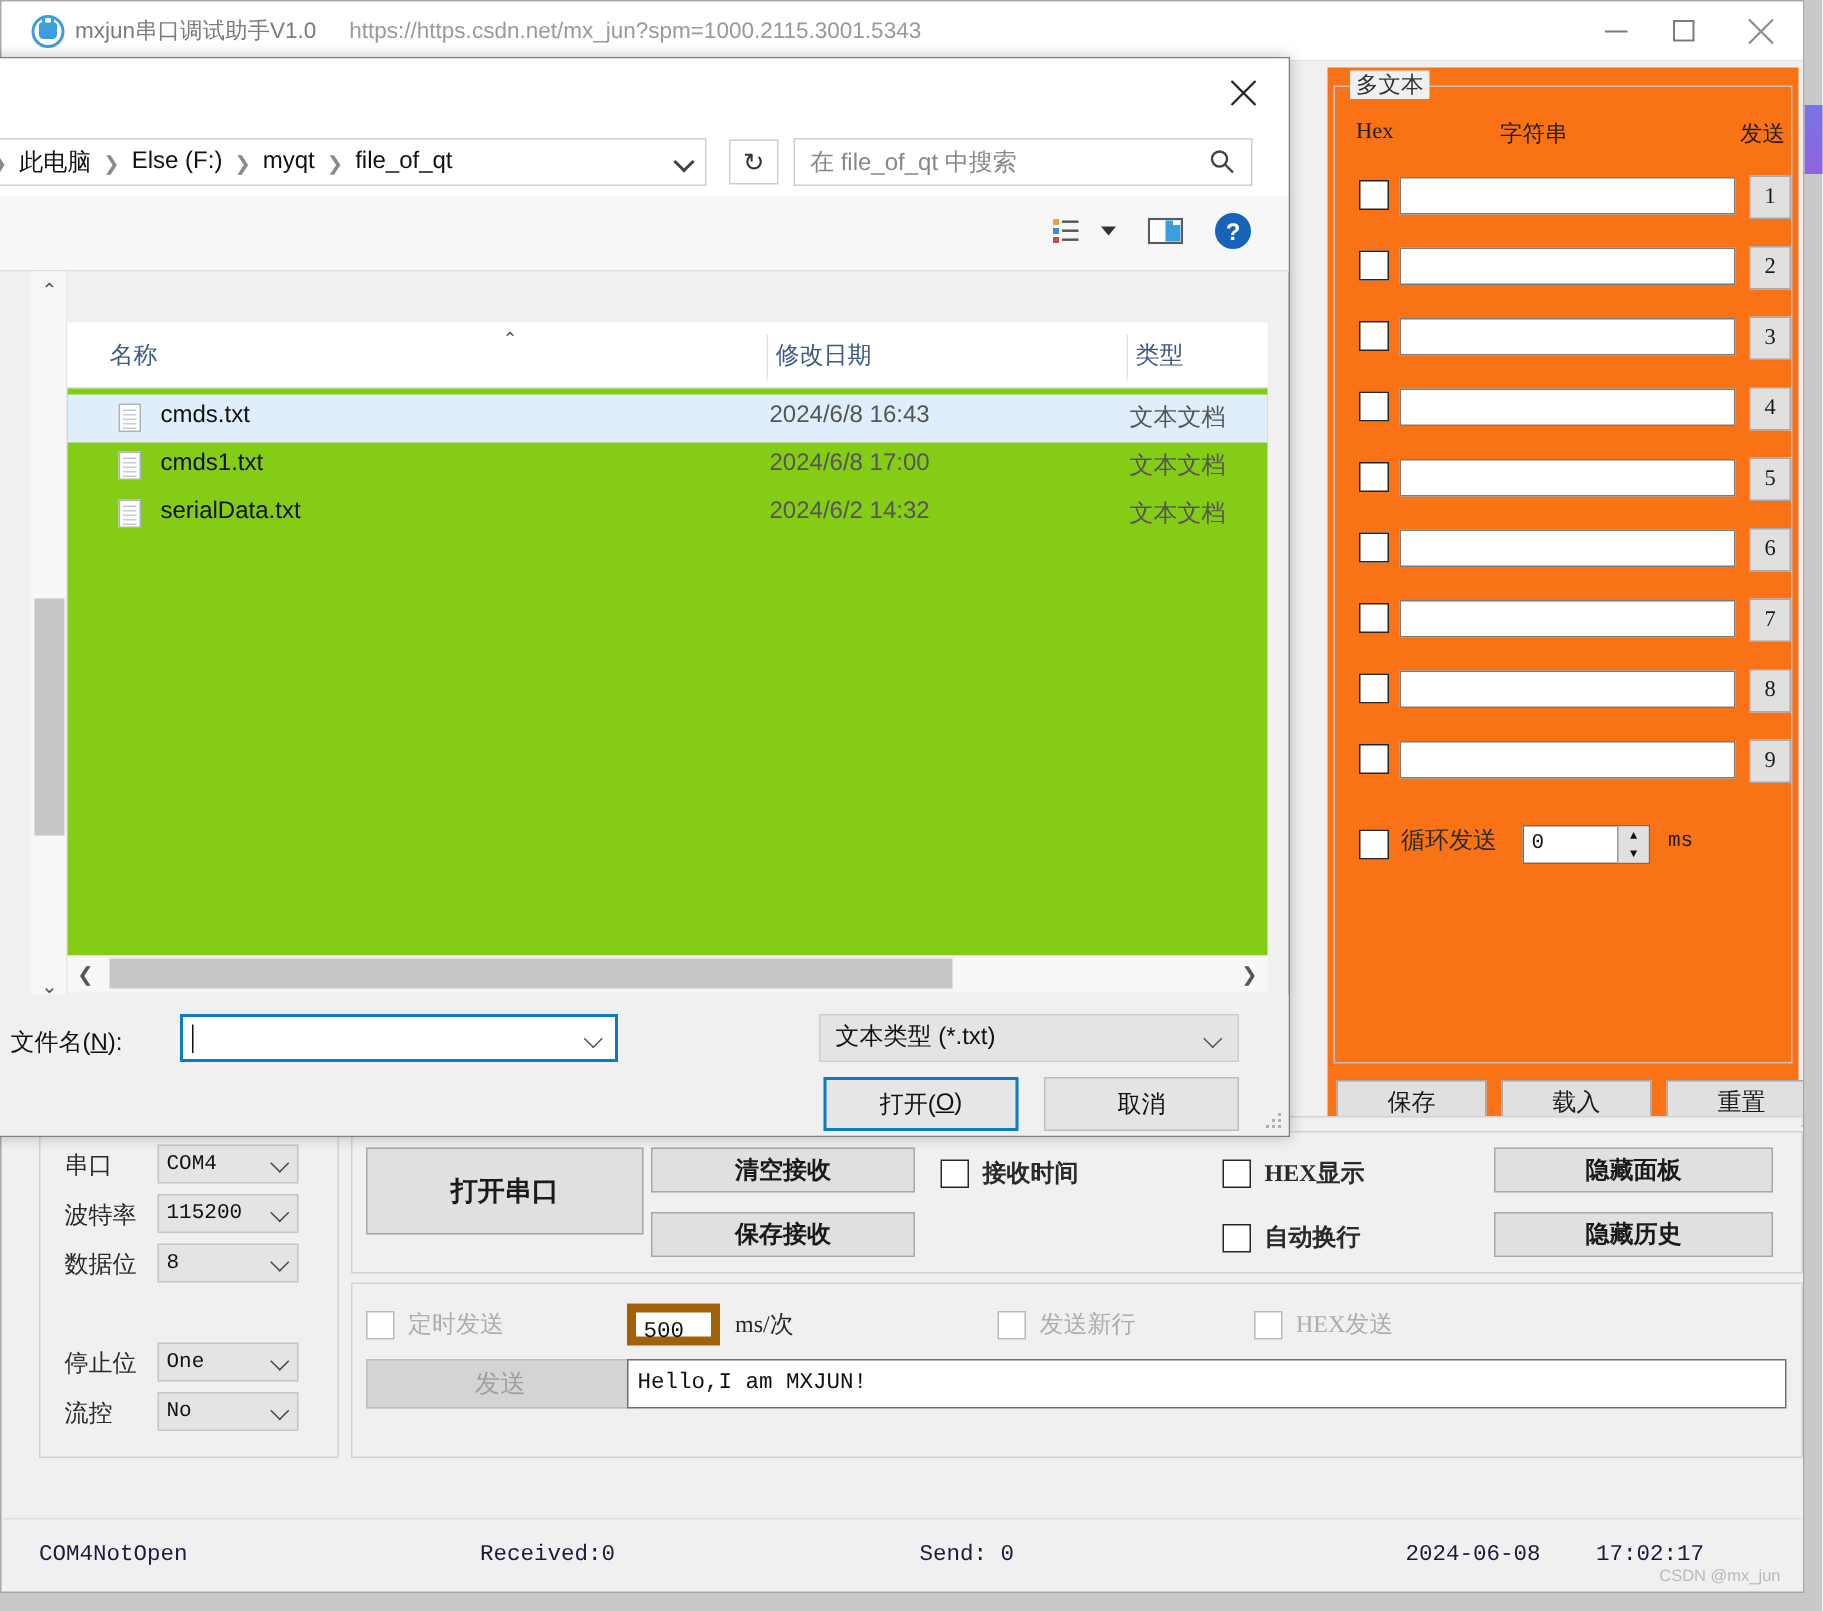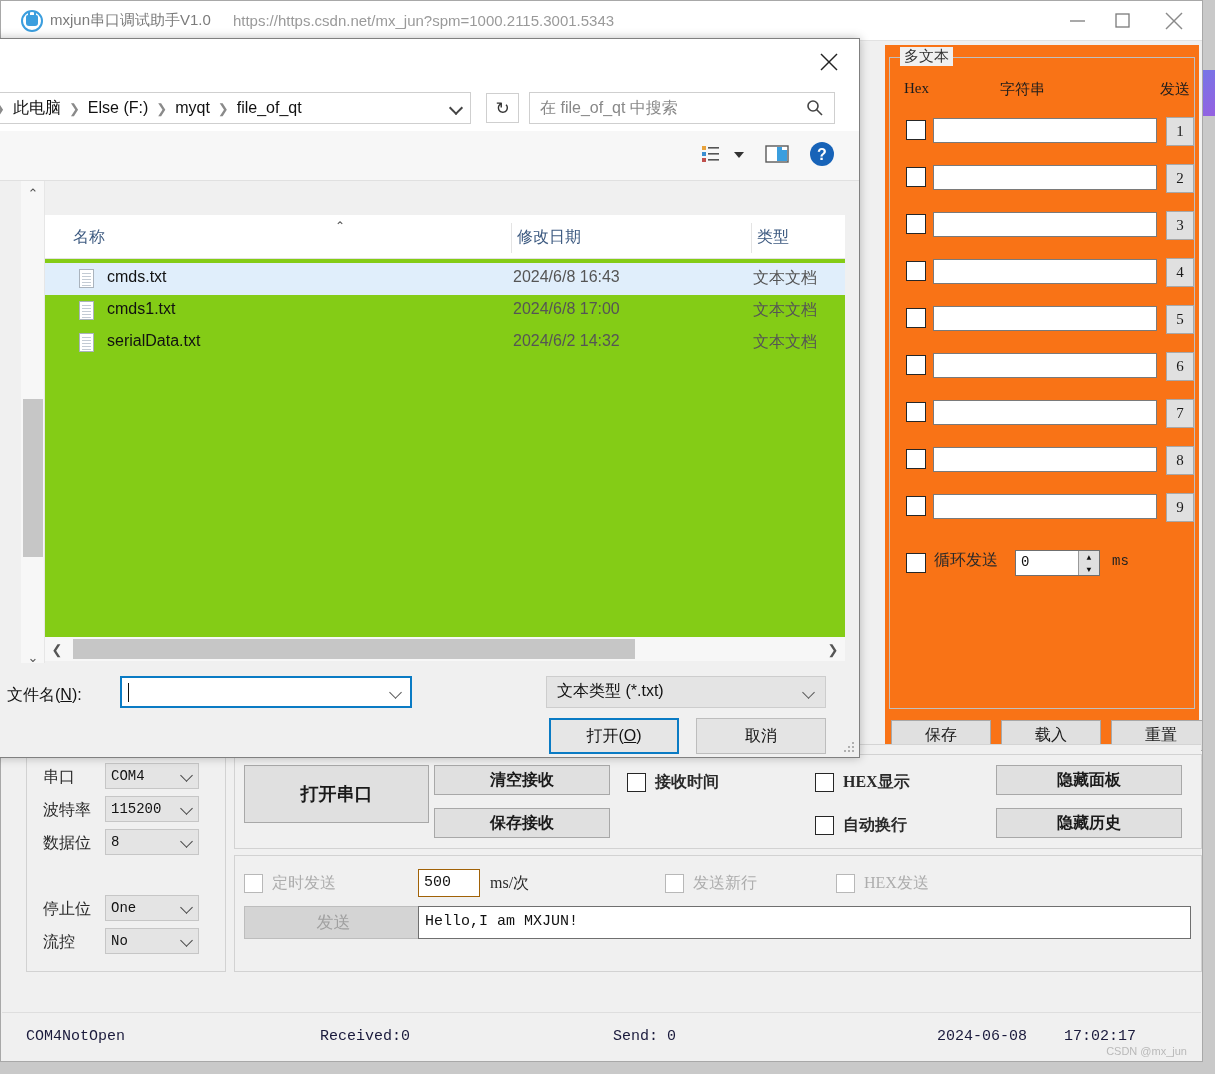--- a/index.html
+++ b/index.html
@@ -206,21 +206,21 @@
 
   #grp-send { left:232px; top:110px; width:968px; height:117px; }
   #btn-send {
     position:absolute; left:9px; top:50px; width:179px; height:33px;
     background:#d4d4d4; border:1px solid #bdbdbd;
     display:flex; align-items:center; justify-content:center;
     font-family:"Liberation Serif", serif; font-size:17px; color:#a0a0a0;
   }
   #timer-val {
     position:absolute; left:183px; top:13px; width:62px; height:28px;
-    background:#fff; border:1px solid #a16207;
+    background:#fff; border:6px solid #a16207;
     font-family:"Liberation Mono", monospace; font-size:15px; color:#111;
     padding:4px 0 0 5px;
   }
   #timer-unit {
     position:absolute; left:255px; top:17px;
     font-family:"Liberation Serif", serif; font-size:16px; color:#2a2a2a;
   }
   #send-text {
     position:absolute; left:183px; top:50px; right:10px; height:33px;
     background:#fff; border:1px solid #6f6f6f;

